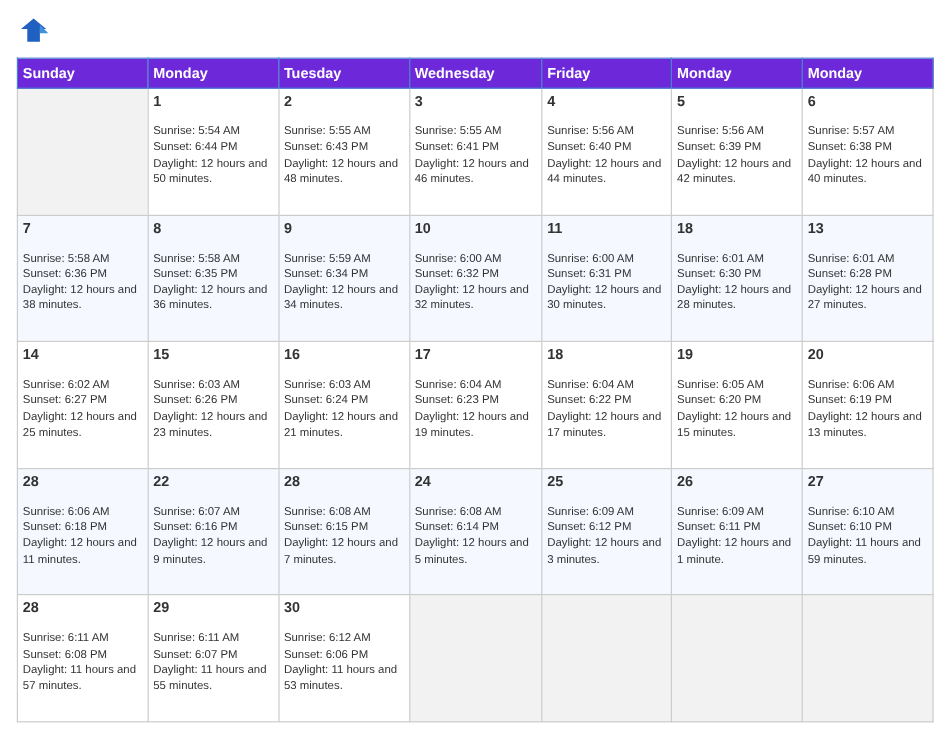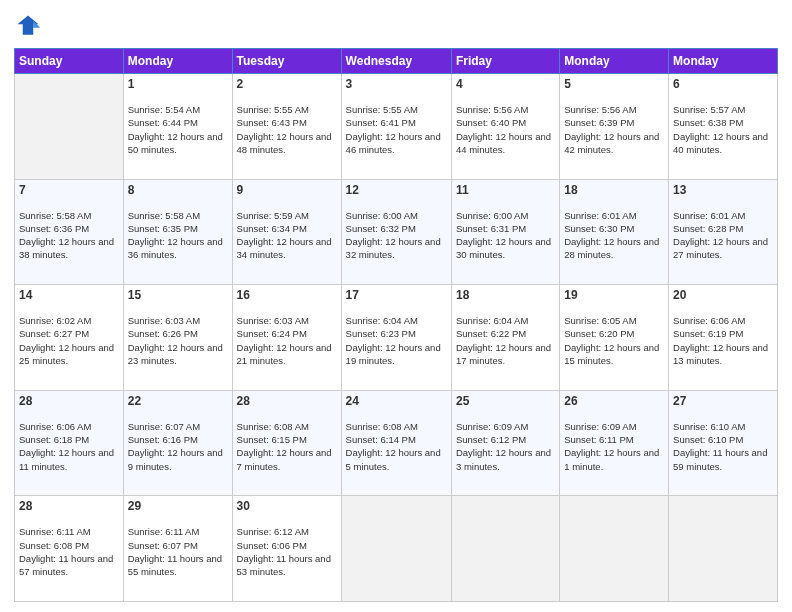--- a/index.html
+++ b/index.html
@@ -168,21 +168,21 @@
           </td>
           <td>
             <span class="day-num">8</span>
             <div class="cell-text">Sunrise: 5:58 AM<br>Sunset: 6:35 PM<br>Daylight: 12 hours and 36 minutes.</div>
           </td>
           <td>
             <span class="day-num">9</span>
             <div class="cell-text">Sunrise: 5:59 AM<br>Sunset: 6:34 PM<br>Daylight: 12 hours and 34 minutes.</div>
           </td>
           <td>
-            <span class="day-num">12</span>
+            <span class="day-num">10</span>
             <div class="cell-text">Sunrise: 6:00 AM<br>Sunset: 6:32 PM<br>Daylight: 12 hours and 32 minutes.</div>
           </td>
           <td>
             <span class="day-num">11</span>
             <div class="cell-text">Sunrise: 6:00 AM<br>Sunset: 6:31 PM<br>Daylight: 12 hours and 30 minutes.</div>
           </td>
           <td>
             <span class="day-num">18</span>
             <div class="cell-text">Sunrise: 6:01 AM<br>Sunset: 6:30 PM<br>Daylight: 12 hours and 28 minutes.</div>
           </td>

